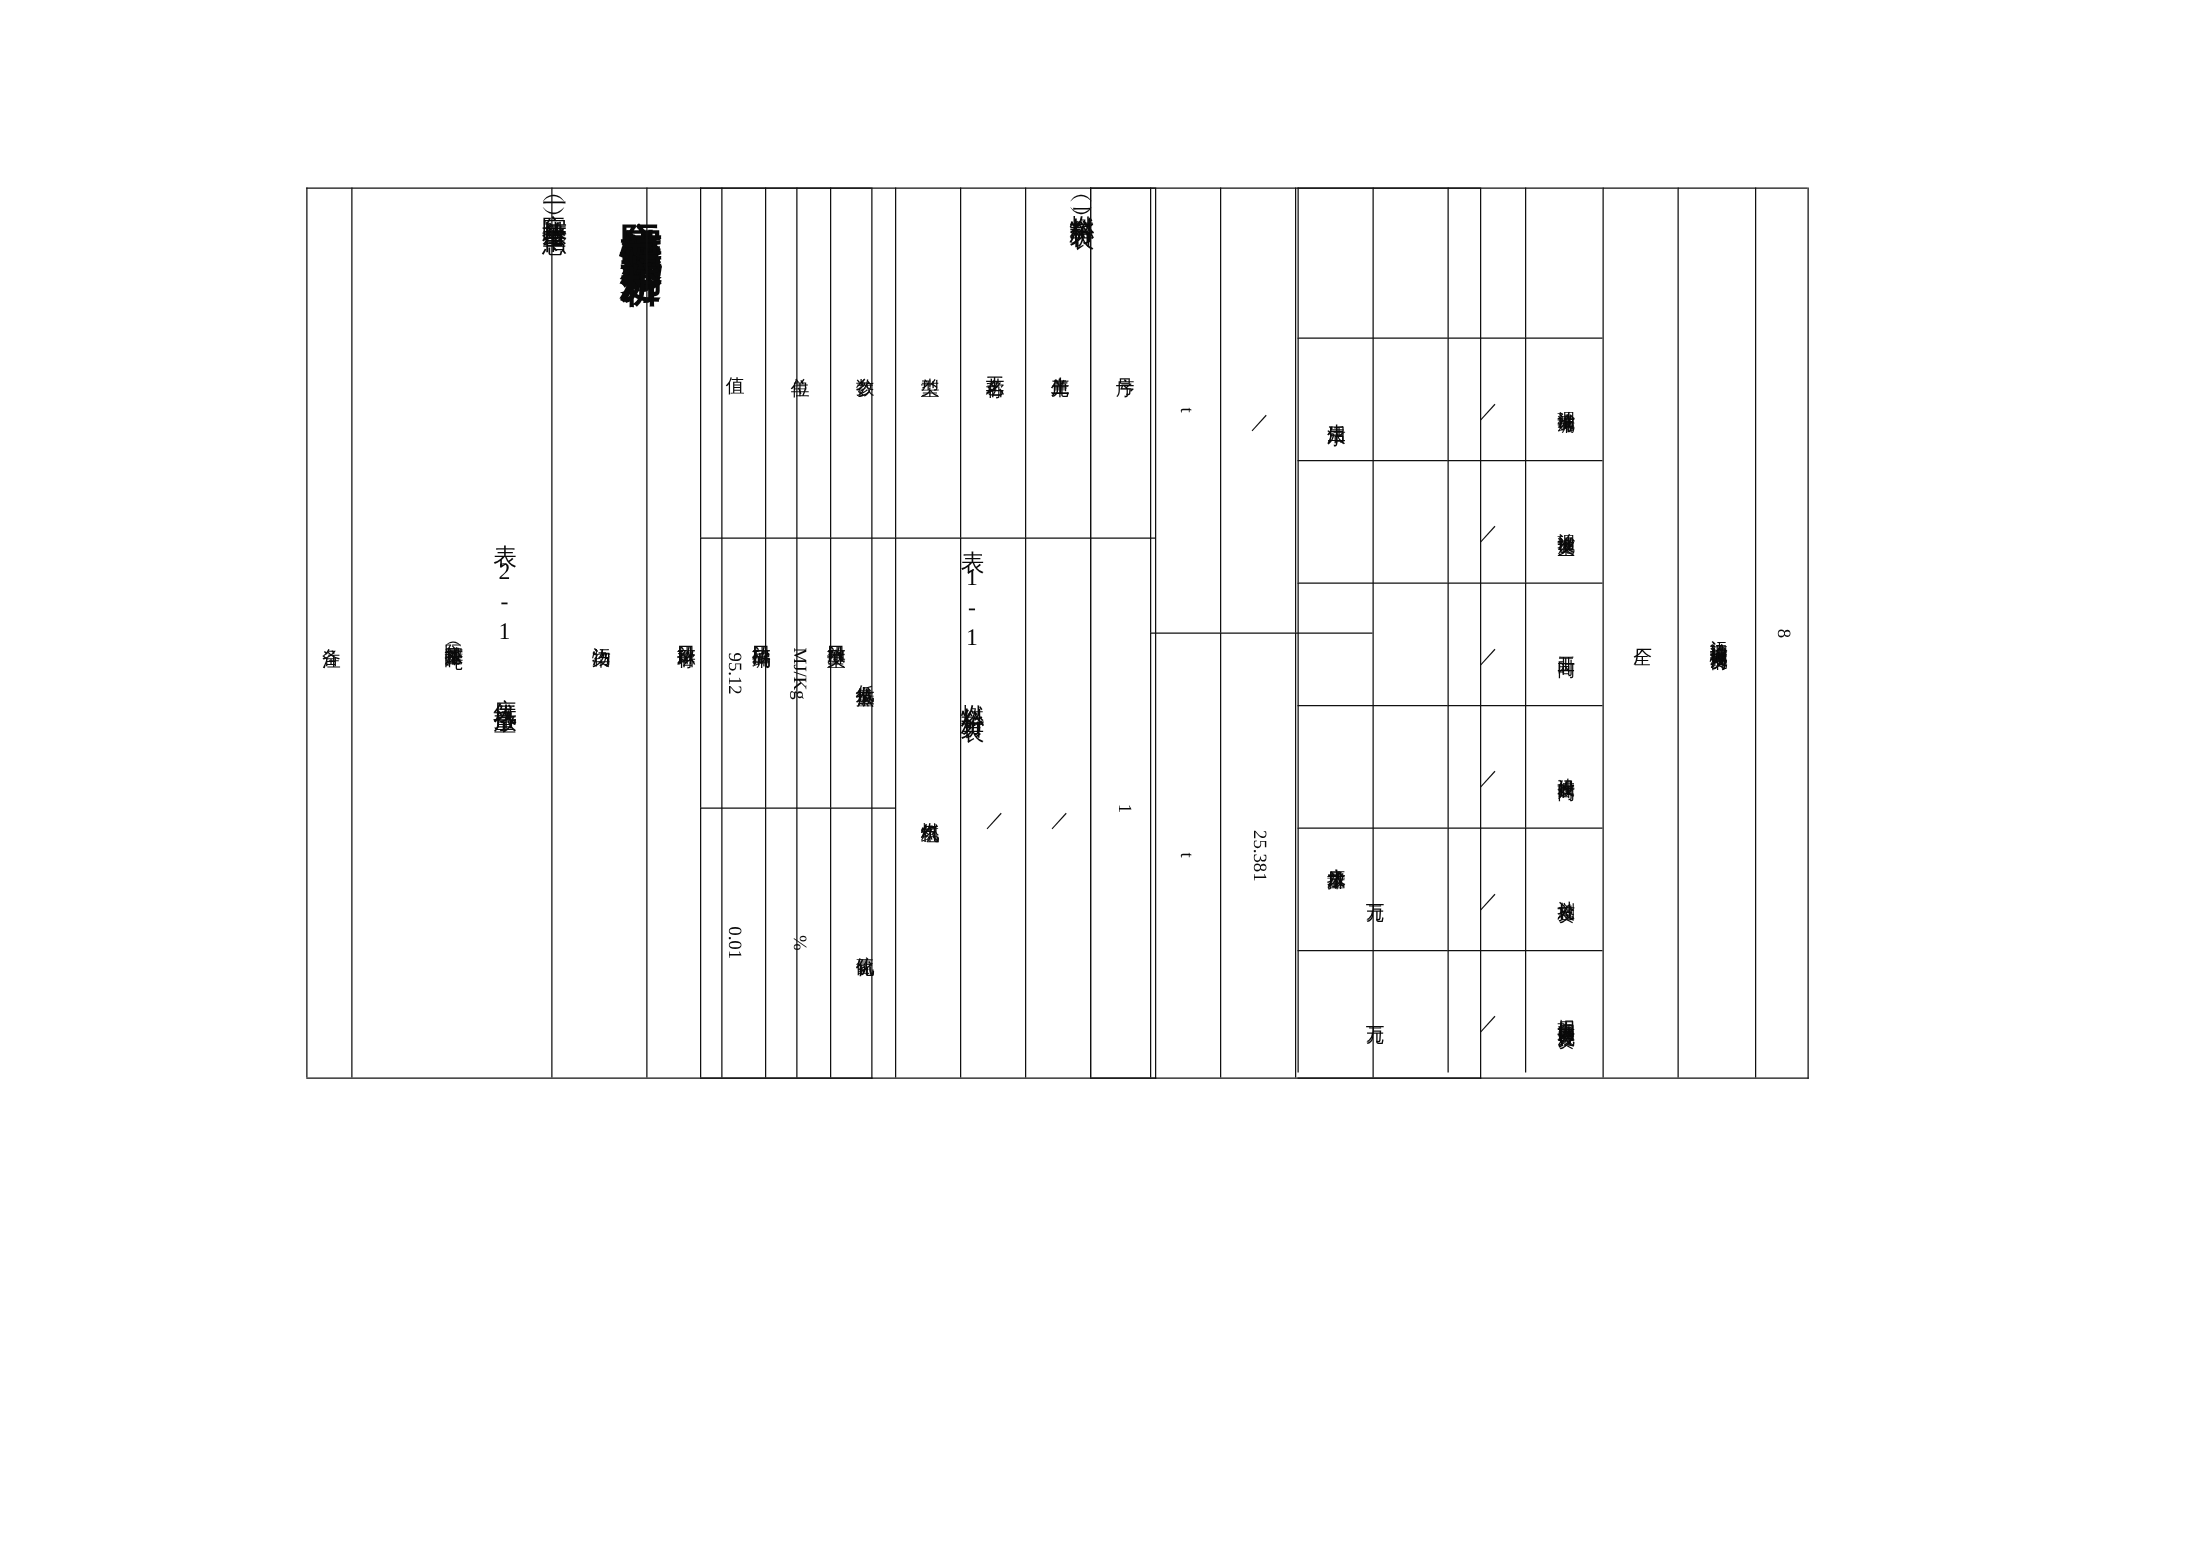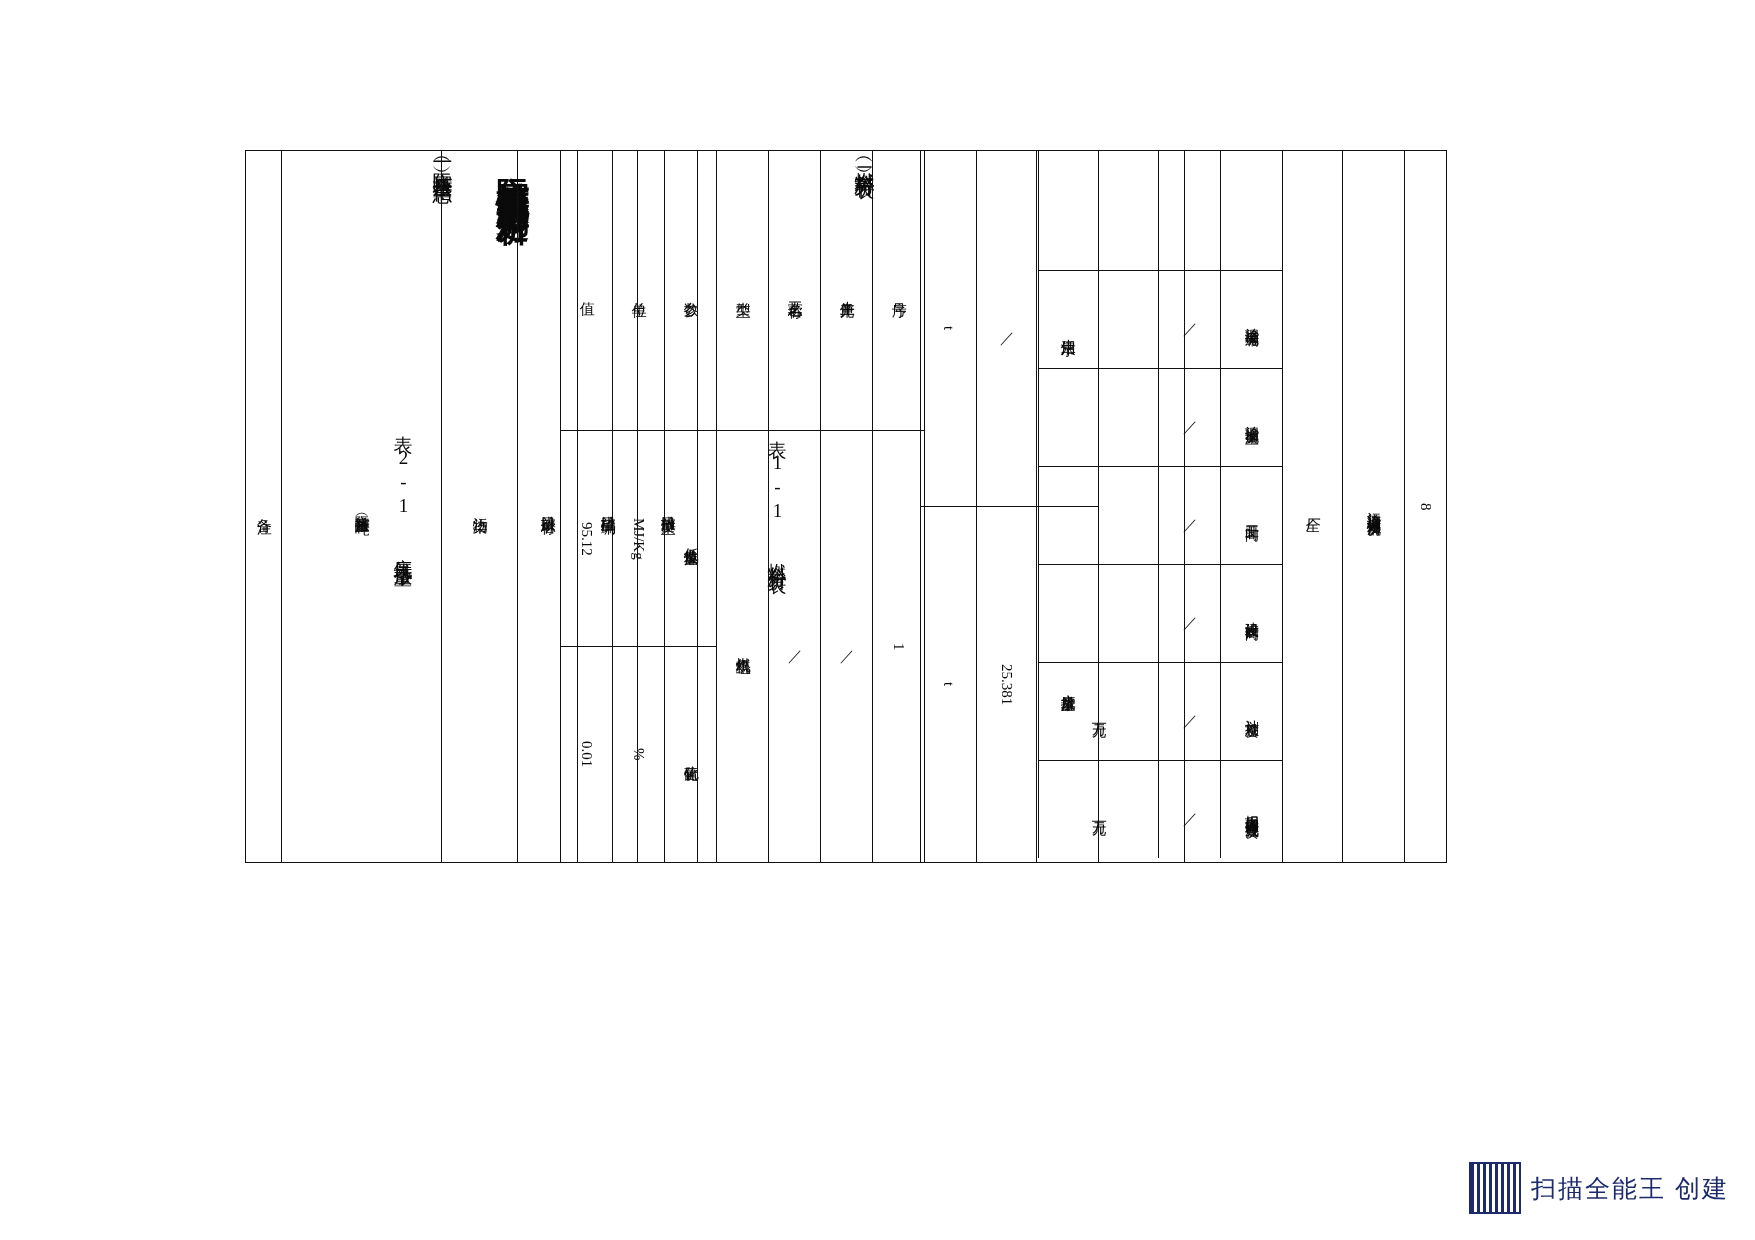--- a/index.html
+++ b/index.html
@@ -138,17 +138,13 @@
         <div style="width: 60px; height: 712px; border-left: 1.3px solid rgb(17, 17, 17); border-top: 1.3px solid rgb(17, 17, 17); box-sizing: border-box; display: flex; align-items: center; justify-content: center; writing-mode: vertical-rl; text-orientation: upright; font-size: 15px; letter-spacing: 1px; line-height: 1.15; text-align: center; font-family: &quot;Liberation Serif&quot;, serif;">排放口名称</div>
       </div>
       <div style="display: flex; flex-direction: column;">
         <div style="width: 60px; height: 712px; border-left: 1.3px solid rgb(17, 17, 17); border-top: 1.3px solid rgb(17, 17, 17); box-sizing: border-box; display: flex; align-items: center; justify-content: center; writing-mode: vertical-rl; text-orientation: upright; font-size: 15px; letter-spacing: 1px; line-height: 1.15; text-align: center; font-family: &quot;Liberation Serif&quot;, serif;">排放口编码</div>
       </div>
       <div style="display: flex; flex-direction: column;">
         <div style="width: 60px; height: 712px; border-left: 1.3px solid rgb(17, 17, 17); border-top: 1.3px solid rgb(17, 17, 17); box-sizing: border-box; display: flex; align-items: center; justify-content: center; writing-mode: vertical-rl; text-orientation: upright; font-size: 15px; letter-spacing: 1px; line-height: 1.15; text-align: center; font-family: &quot;Liberation Serif&quot;, serif;">排放口类型</div>
       </div>
     </div>
     <div style="position: absolute; left: 390px; top: 420px; writing-mode: vertical-rl; text-orientation: upright; font-size: 19px; letter-spacing: 3px; white-space: nowrap;">表 2-1 废气排放量</div>
-    <div style="position: absolute; right: 26px; bottom: 26px; display: flex; align-items: center; gap: 10px;">
-      <div style="width: 52px; height: 52px; border: 2px solid rgb(29, 42, 107); box-sizing: border-box; background: repeating-linear-gradient(90deg, rgb(29, 42, 107) 0px, rgb(29, 42, 107) 3px, rgb(255, 255, 255) 3px, rgb(255, 255, 255) 6px);"></div>
-      <div style="font-family: &quot;Liberation Sans&quot;, sans-serif; font-size: 25px; color: rgb(29, 42, 107); letter-spacing: 2px; white-space: nowrap;">扫描全能王 创建</div>
-    </div>
   </div>
 
 </body></html>

